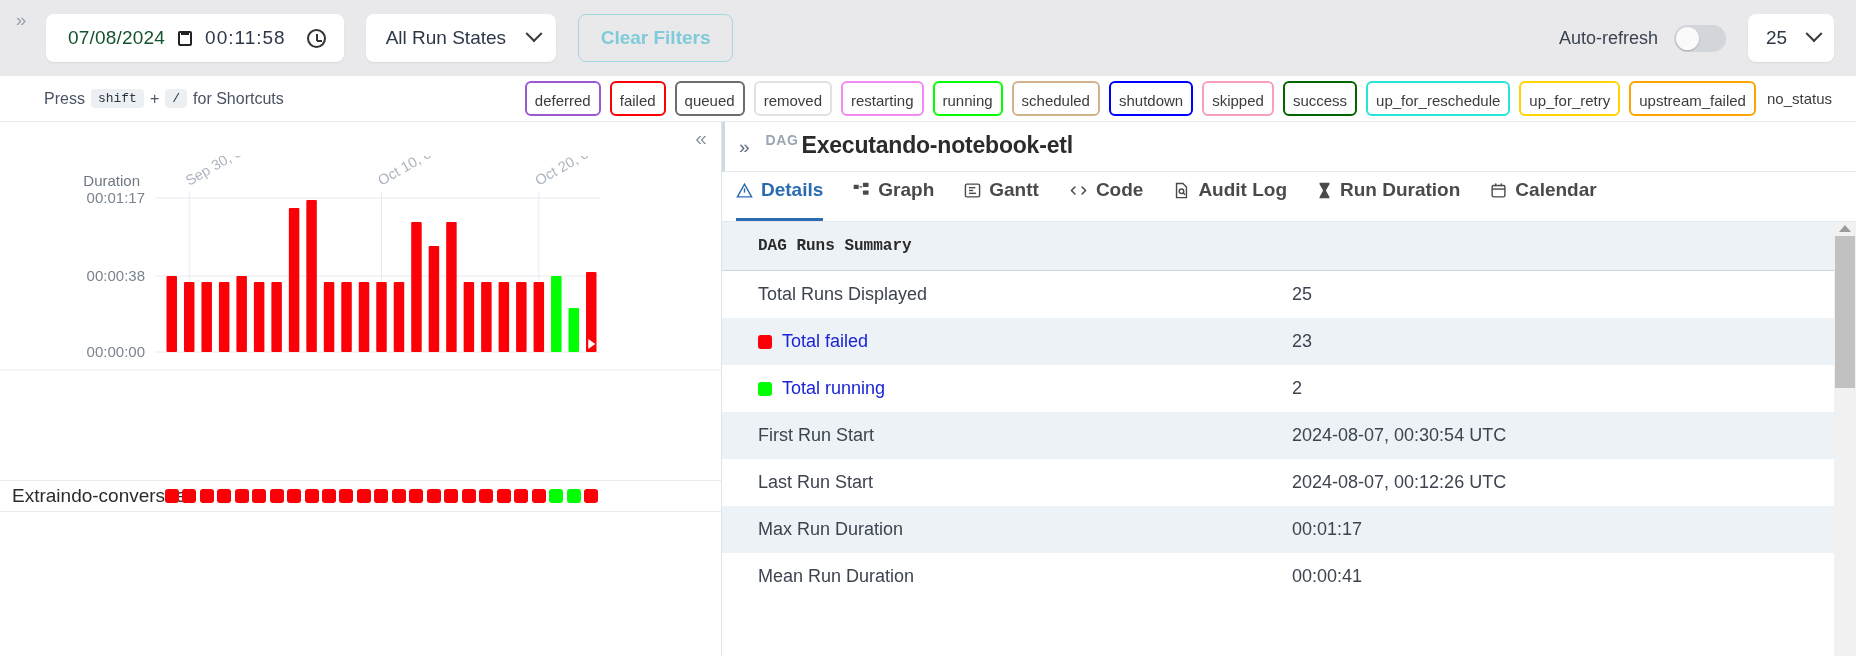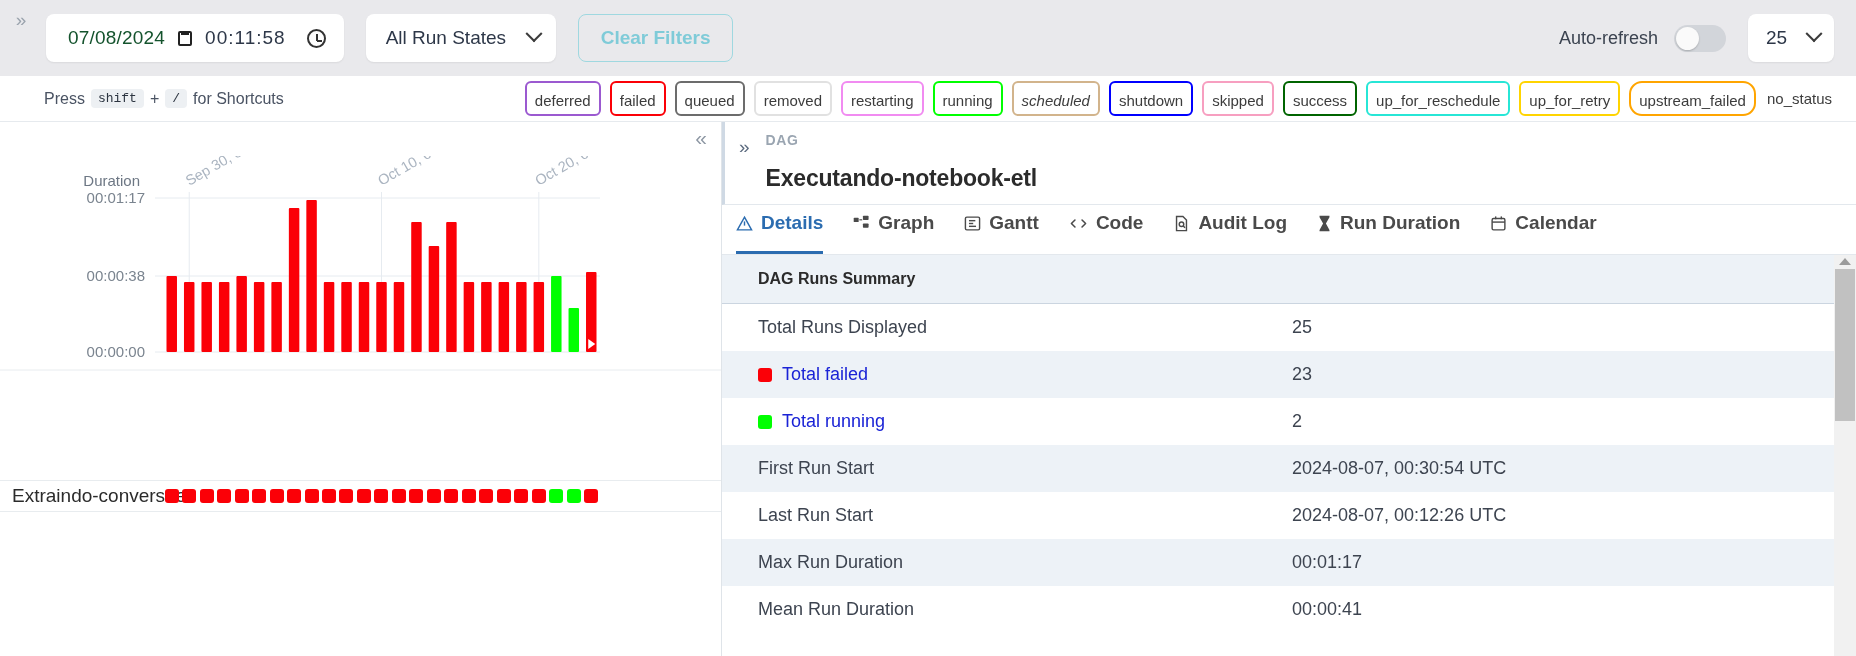--- a/index.html
+++ b/index.html
@@ -168,21 +168,21 @@
 
   
   #right-pane { flex: 1; display: flex; flex-direction: column; background: #fff; min-width: 0; }
   #dag-header {
     display: flex; align-items: flex-start;
     padding: 10px 0 12px 0;
     border-bottom: 1px solid #e3e8ed;
     border-left: 3px solid #cfd9e4;
   }
   #expand-chevrons { color: #5c6b7f; font-size: 19px; padding: 4px 16px 0 14px; cursor: pointer; user-select: none; }
-  #dag-meta { display: flex; flex-direction: column; gap: 17px; }
+  #dag-meta { display: flex; flex-direction: row; gap: 3px; }
   #dag-kind { font-size: 14px; font-weight: bold; color: #9aa5b1; letter-spacing: .6px; }
   #dag-title { font-size: 23px; font-weight: bold; color: #2b2b2b; letter-spacing: -.2px; }
 
   #tabs { display: flex; align-items: flex-end; gap: 30px; padding: 0 0 0 14px; border-bottom: 1px solid #e3e8ed; height: 50px; }
   .tab {
     display: flex; align-items: center; gap: 8px;
     font-size: 19px; font-weight: bold; color: #4a4a4a;
     height: 100%; padding-bottom: 10px; cursor: pointer;
     border-bottom: 3px solid transparent;
     box-sizing: border-box;
@@ -192,20 +192,21 @@
 
   
   #table-area { position: relative; flex: 1; overflow: hidden; }
   #summary-table { width: calc(100% - 22px); border-collapse: collapse; table-layout: fixed; }
   #summary-table th {
     text-align: left;
     font-size: 16px; font-weight: bold; color: #2b2b2b;
     background: #edf2f7;
     padding: 15px 0 15px 36px;
     border-bottom: 1px solid #cbd5e0;
+    font-family: Liberation Mono, monospace;
   }
   #summary-table td {
     font-size: 18px; color: #3d4450;
     padding: 13px 0 13px 36px;
     height: 42px;
   }
   #summary-table td.val { padding-left: 14px; }
   #summary-table tr.alt td { background: #edf2f7; }
   #summary-table tr td:first-child { width: 408px; }
   .link-cell { display: flex; align-items: center; gap: 10px; }
@@ -269,27 +270,27 @@
     <span class="kbd">/</span>
     <span>for Shortcuts</span>
   </div>
   <div id="legend">
       <span class="legend-pill" style="border-color: rgb(155, 89, 208);">deferred</span>
       <span class="legend-pill" style="border-color: rgb(251, 0, 7);">failed</span>
       <span class="legend-pill" style="border-color: rgb(108, 108, 108);">queued</span>
       <span class="legend-pill" style="border-color: rgb(225, 225, 225);">removed</span>
       <span class="legend-pill" style="border-color: rgb(241, 139, 241);">restarting</span>
       <span class="legend-pill" style="border-color: rgb(0, 255, 0);">running</span>
-      <span class="legend-pill" style="border-color: rgb(210, 180, 140); font-style: italic;">scheduled</span>
+      <span class="legend-pill" style="border-color: rgb(210, 180, 140);">scheduled</span>
       <span class="legend-pill" style="border-color: rgb(0, 0, 255);">shutdown</span>
       <span class="legend-pill" style="border-color: rgb(247, 159, 192);">skipped</span>
       <span class="legend-pill" style="border-color: rgb(0, 100, 0);">success</span>
       <span class="legend-pill" style="border-color: rgb(39, 230, 214);">up_for_reschedule</span>
       <span class="legend-pill" style="border-color: rgb(255, 212, 0);">up_for_retry</span>
-      <span class="legend-pill" style="border-color: rgb(255, 165, 0); border-radius: 13px;">upstream_failed</span>
+      <span class="legend-pill" style="border-color: rgb(255, 165, 0);">upstream_failed</span>
       <span class="legend-plain">no_status</span>
     </div>
 </div>
 
 <div id="main">
 
   <div id="left-pane">
     <div id="left-collapse">«</div>
     <div id="chart-wrap">
       <svg id="chart-svg" width="722" height="236">

